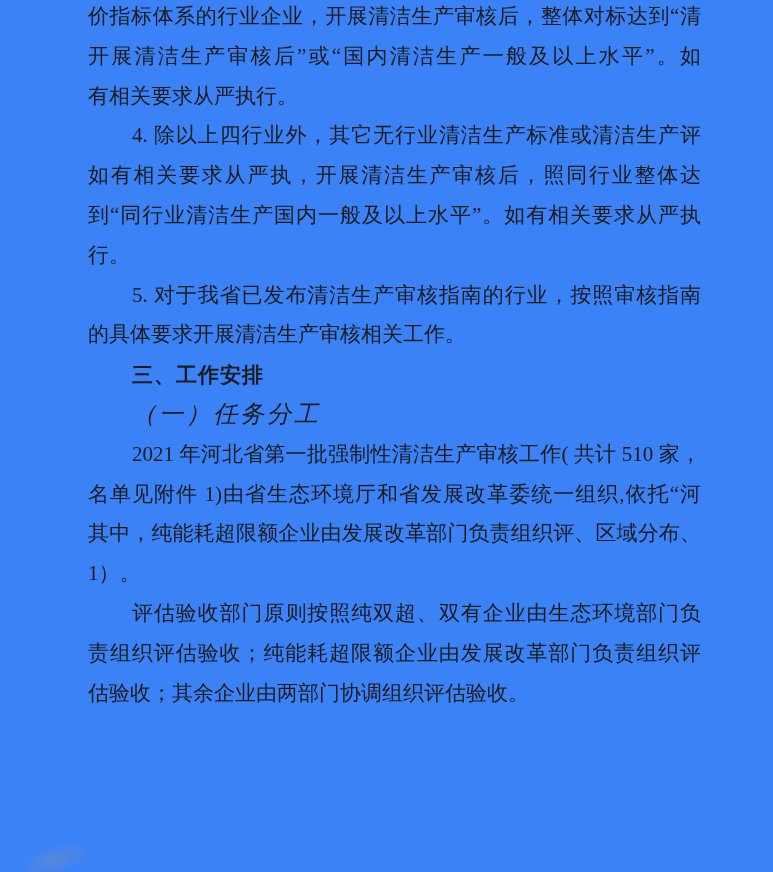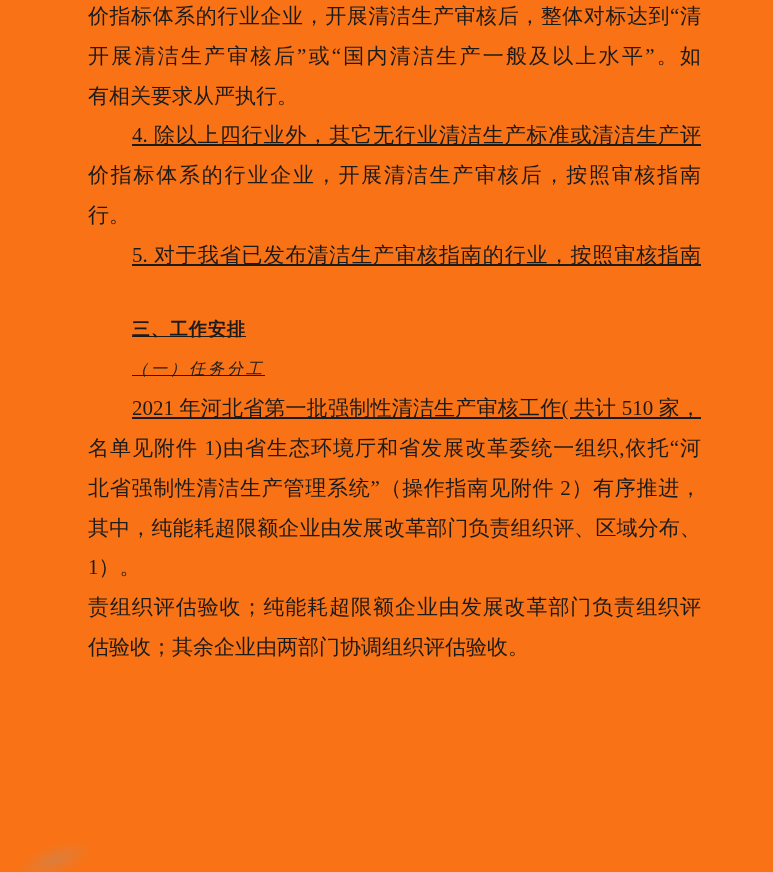--- a/index.html
+++ b/index.html
@@ -9,21 +9,21 @@
   }
   body {
     width: 773px;
     height: 872px;
     overflow: hidden;
     position: relative;
   }
   .page {
     position: absolute;
     inset: 0;
-    background: #f97316;
+    background: #3b82f6;
   }
   .textblock {
     position: absolute;
     left: 88px;
     top: -3px;
     width: 613px;
   }
   .line {
     font-family: "Liberation Serif", "DejaVu Serif", serif;
     font-size: 21px;
@@ -34,33 +34,31 @@
     text-align-last: justify;
     overflow: hidden;
     white-space: normal;
   }
   .line.nojust {
     text-align: center;
     text-align-last: left;
   }
   .line.indent {
     text-indent: 44px;
-    text-decoration: underline;
   }
   .line.heading {
     font-family: "Liberation Sans", "DejaVu Sans", sans-serif;
     font-weight: bold;
-    font-size: 18px;
+    font-size: 21px;
     letter-spacing: 1px;
-    margin-top: 34px;
   }
   .line.subheading {
     font-style: italic;
     letter-spacing: 3px;
-    font-size: 16px;
+    font-size: 24px;
   }
   .scan-smudge {
     position: absolute;
     left: 16px;
     top: 845px;
     width: 78px;
     height: 30px;
     background: radial-gradient(ellipse at center, rgba(150,150,150,0.30), rgba(255,255,255,0) 70%);
     transform: rotate(-18deg);
     pointer-events: none;
@@ -68,27 +66,29 @@
 </style>
 </head>
 <body>
 
 <div class="page">
   <div class="textblock">
       <div class="line">价指标体系的行业企业，开展清洁生产审核后，整体对标达到“清</div>
       <div class="line">开展清洁生产审核后”或“国内清洁生产一般及以上水平”。如</div>
       <div class="line nojust">有相关要求从严执行。</div>
       <div class="line indent">4. 除以上四行业外，其它无行业清洁生产标准或清洁生产评</div>
-      <div class="line">价指标体系的行业企业，开展清洁生产审核后，按照审核指南</div>
+      <div class="line">如有相关要求从严执，开展清洁生产审核后，照同行业整体达</div>
+      <div class="line">到“同行业清洁生产国内一般及以上水平”。如有相关要求从严执</div>
       <div class="line nojust">行。</div>
       <div class="line indent">5. 对于我省已发布清洁生产审核指南的行业，按照审核指南</div>
+      <div class="line nojust">的具体要求开展清洁生产审核相关工作。</div>
       <div class="line heading indent nojust">三、工作安排</div>
       <div class="line subheading indent nojust">（一）任务分工</div>
       <div class="line indent">2021 年河北省第一批强制性清洁生产审核工作( 共计 510 家，</div>
       <div class="line">名单见附件 1)由省生态环境厅和省发展改革委统一组织,依托“河</div>
-      <div class="line">北省强制性清洁生产管理系统”（操作指南见附件 2）有序推进，</div>
       <div class="line">其中，纯能耗超限额企业由发展改革部门负责组织评、区域分布、</div>
       <div class="line nojust">1）。</div>
+      <div class="line indent">评估验收部门原则按照纯双超、双有企业由生态环境部门负</div>
       <div class="line">责组织评估验收；纯能耗超限额企业由发展改革部门负责组织评</div>
       <div class="line nojust">估验收；其余企业由两部门协调组织评估验收。</div>
     </div>
   <div class="scan-smudge"></div>
 </div>
 
 </body></html>

